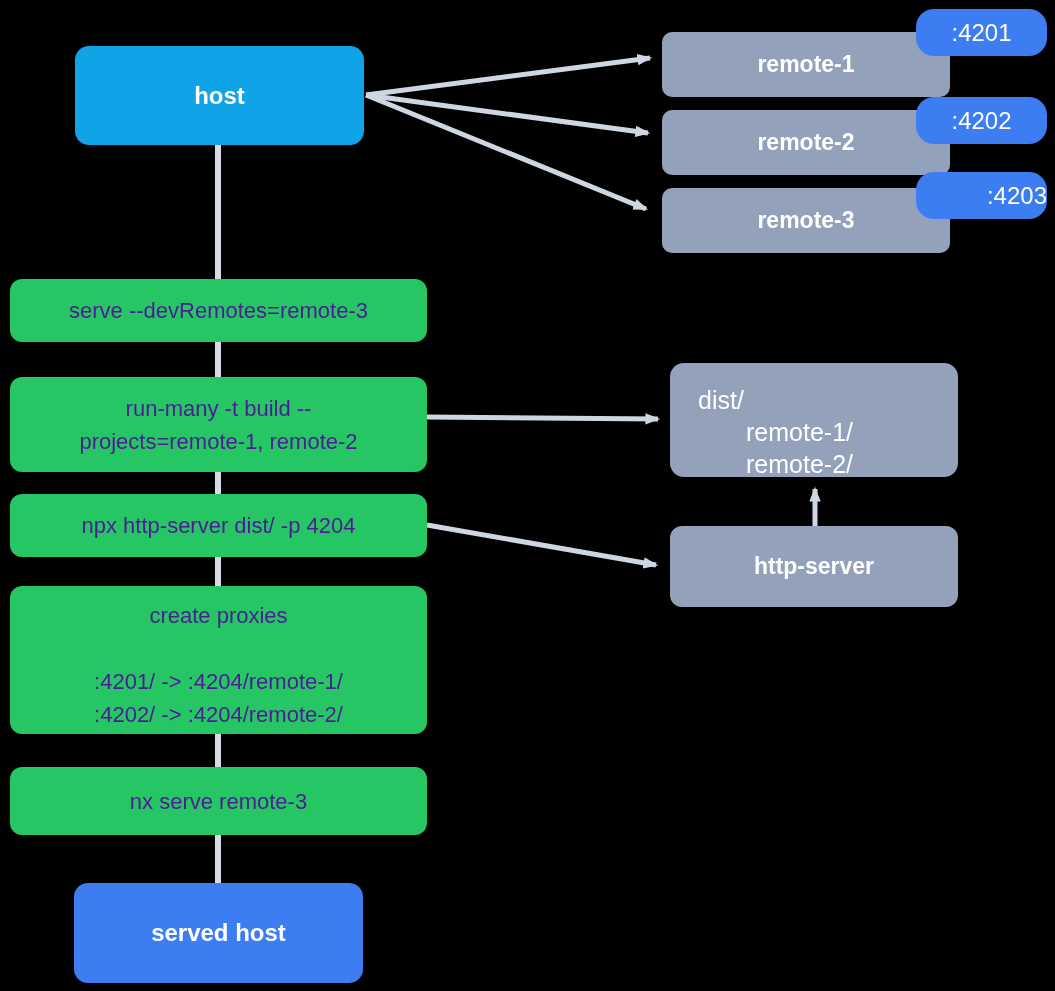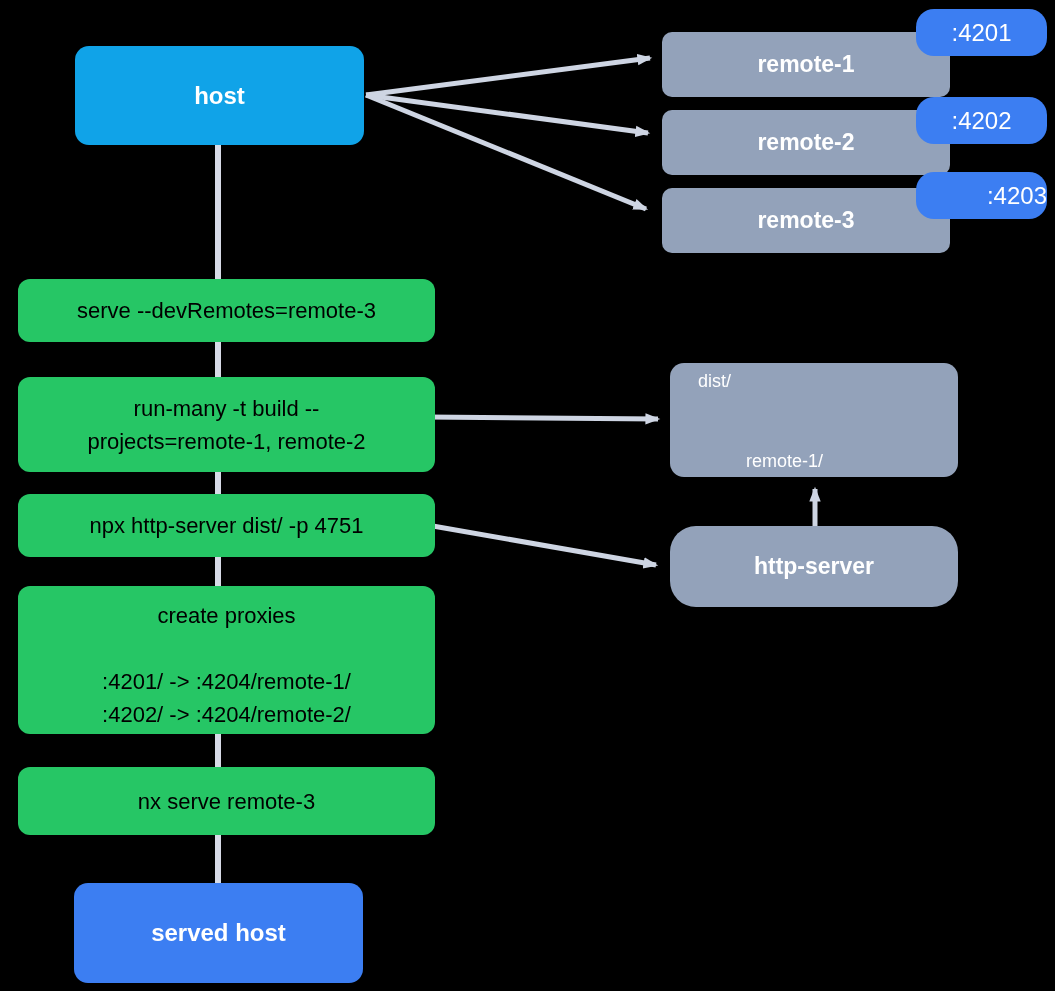--- a/index.html
+++ b/index.html
@@ -67,52 +67,50 @@
     z-index: 2;
   }
   .badge-1 { top: 9px; }
   .badge-2 { top: 97px; }
   .badge-3 { top: 172px; justify-content: flex-end; }
   .command-node {
     left: 10px;
     width: 417px;
     background: #26C665;
     border-radius: 12px;
-    color: #000000;
+    color: #4c1d95;
     font-size: 22px;
     flex-direction: column;
     line-height: 33px;
     text-align: center;
-    margin-left: 8px;
   }
   .cmd-1 { top: 279px; height: 63px; }
   .cmd-2 { top: 377px; height: 95px; }
   .cmd-3 { top: 494px; height: 63px; }
   .cmd-4 { top: 586px; height: 148px; justify-content: flex-start; padding-top: 13px; text-align: right; }
   .cmd-5 { top: 767px; height: 68px; }
   .cmd-spacer { height: 33px; }
   .dist-node {
     left: 670px; top: 363px;
     width: 288px; height: 114px;
     background: #93A2BA;
     border-radius: 14px;
-    font-size: 18px;
+    font-size: 25px;
     line-height: 32px;
     flex-direction: column;
     align-items: flex-start;
     justify-content: flex-start;
-    padding: 2px 0 0 28px;
-    gap: 48px;
+    padding: 21px 0 0 28px;
   }
   .dist-indent { padding-left: 48px; }
   .http-server-node {
     left: 670px; top: 526px;
     width: 288px; height: 81px;
     background: #93A2BA;
-    border-radius: 26px;
+    border-radius: 12px;
     font-weight: bold;
     font-size: 23px;
   }
   .line-span { display: block; }
 </style>
 </head>
 <body>
 
 <div class="canvas">
 
@@ -158,21 +156,21 @@
   <div class="node command-node cmd-1">
     <span class="line-span">serve --devRemotes=remote-3</span>
   </div>
 
   <div class="node command-node cmd-2">
     <span class="line-span">run-many -t build --</span>
     <span class="line-span">projects=remote-1, remote-2</span>
   </div>
 
   <div class="node command-node cmd-3">
-    <span class="line-span">npx http-server dist/ -p 4751</span>
+    <span class="line-span">npx http-server dist/ -p 4204</span>
   </div>
 
   <div class="node command-node cmd-4">
     <span class="line-span">create proxies</span>
     <span class="line-span cmd-spacer"></span>
     <span class="line-span">:4201/ -&gt; :4204/remote-1/</span>
     <span class="line-span">:4202/ -&gt; :4204/remote-2/</span>
   </div>
 
   <div class="node command-node cmd-5">

